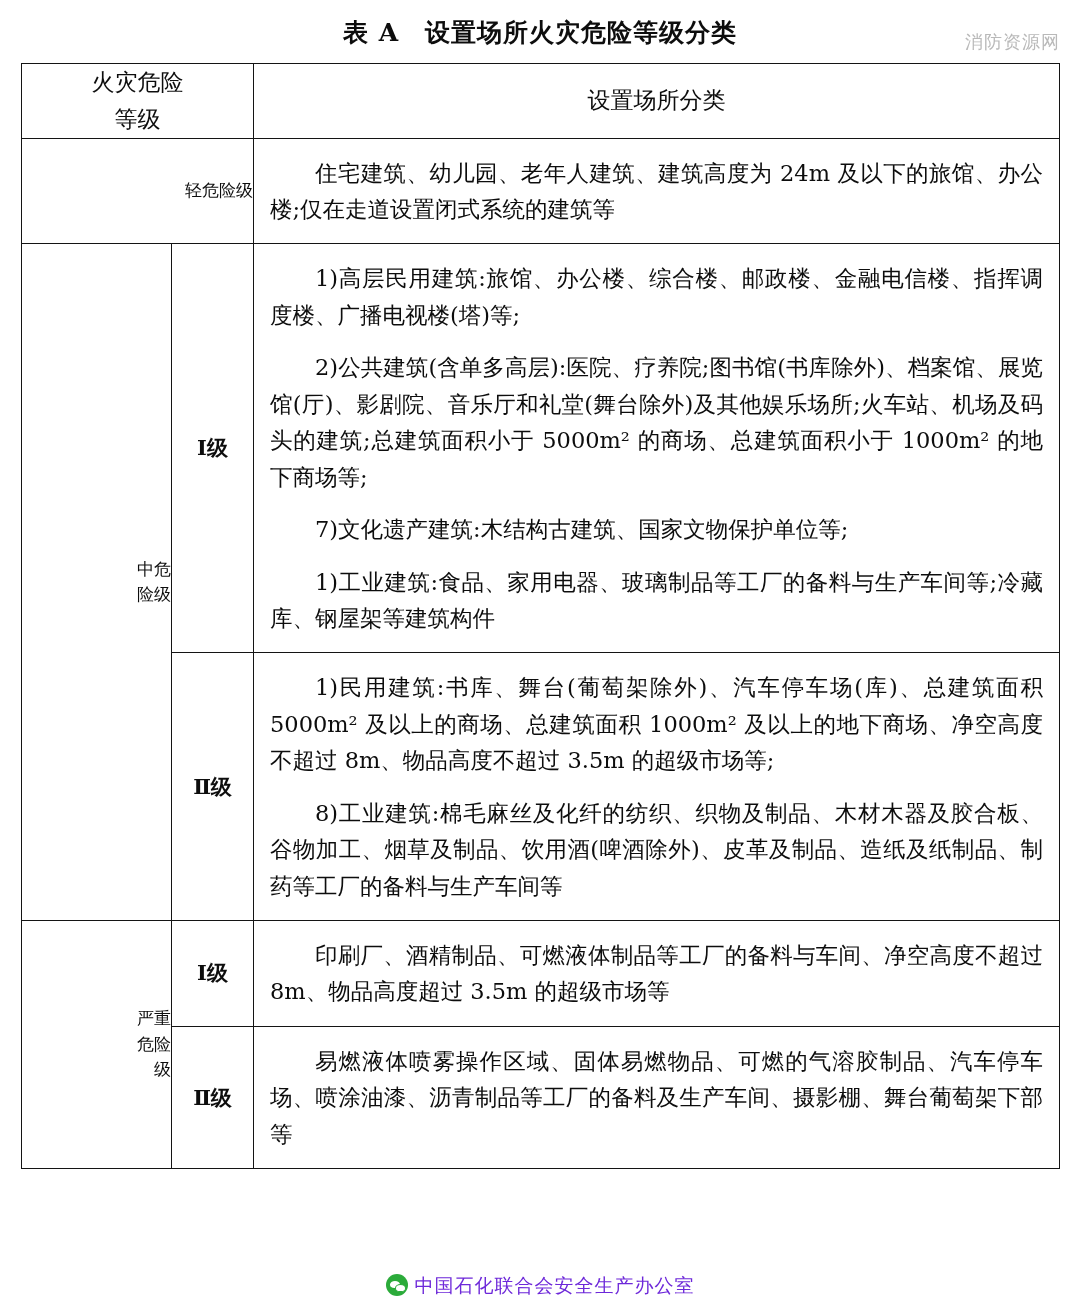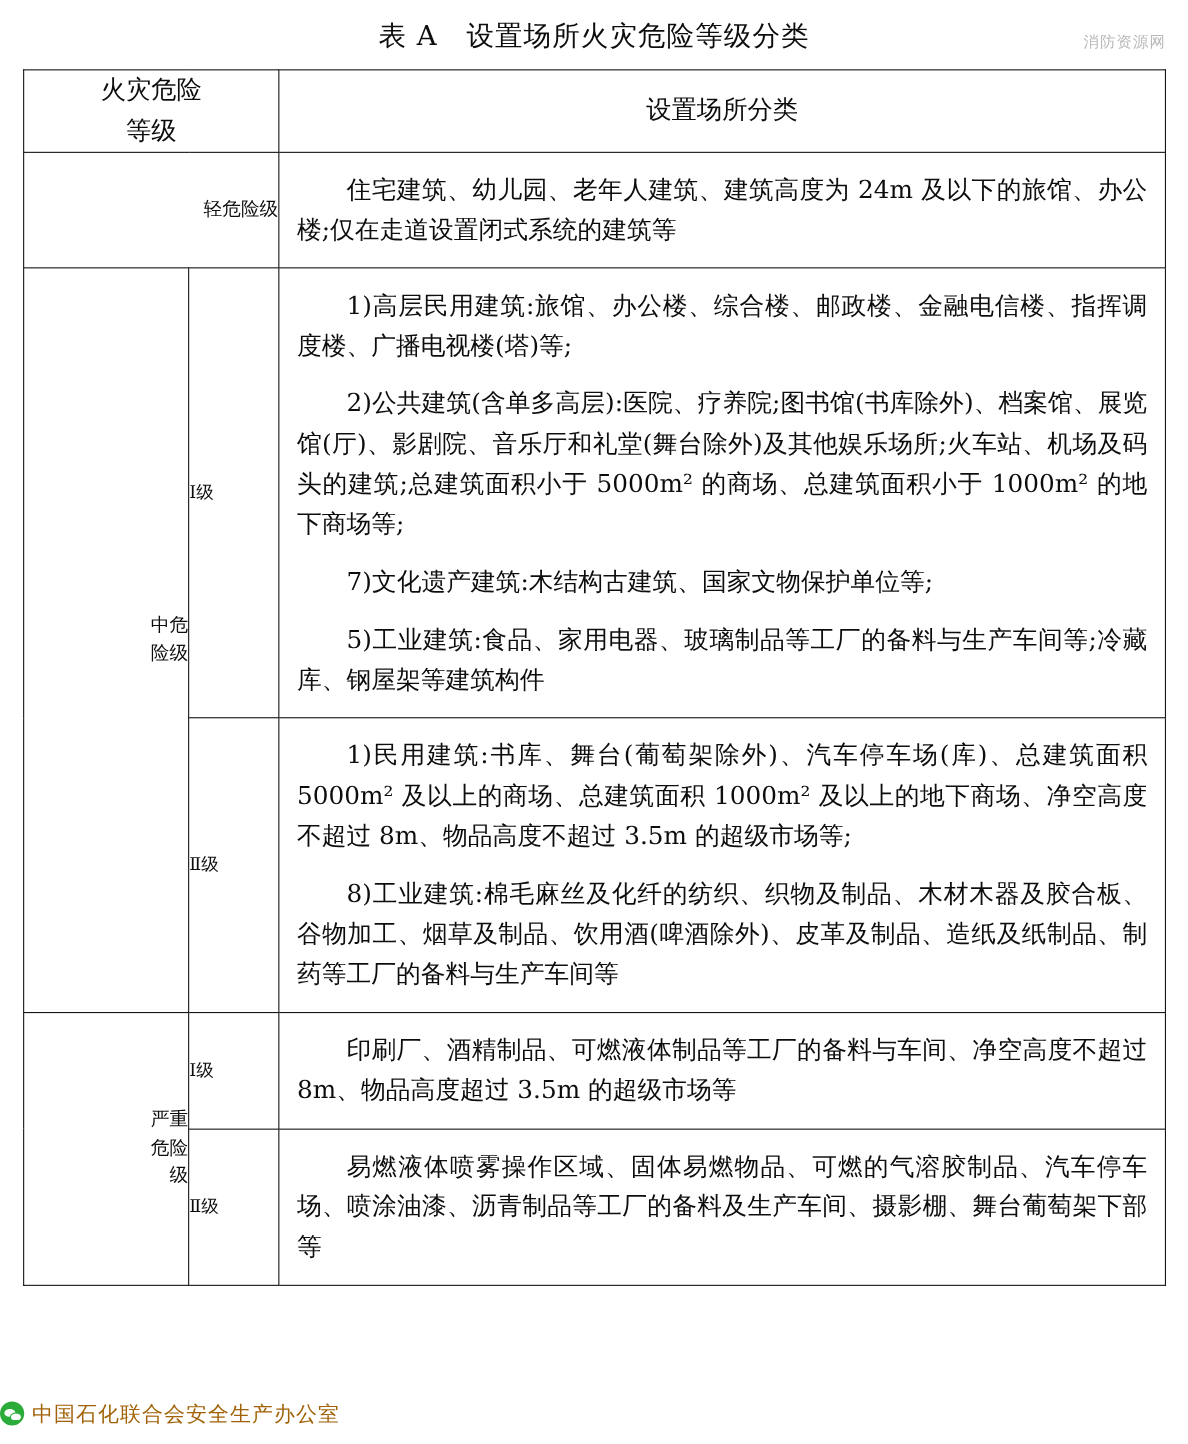--- a/index.html
+++ b/index.html
@@ -17,31 +17,31 @@
   }
   .page {
     position: relative;
     width: 1080px;
     height: 1313px;
     box-sizing: border-box;
   }
   .title {
     text-align: center;
     font-size: 25px;
-    font-weight: normal;
+    font-weight: bold;
     letter-spacing: 1px;
     padding-top: 16px;
     padding-bottom: 14px;
     font-family: "DejaVu Serif", "Liberation Serif", serif;
   }
   .watermark-top {
     position: absolute;
     top: 30px;
     right: 20px;
-    font-size: 14px;
+    font-size: 18px;
     color: #b9b9b9;
     letter-spacing: 1px;
     font-family: "DejaVu Sans", "Liberation Sans", sans-serif;
   }
   table.main {
     border-collapse: collapse;
     width: 1038px;
     margin-left: 21px;
     table-layout: fixed;
   }
@@ -56,42 +56,44 @@
     line-height: 1.6;
     padding: 14px 6px;
   }
   .cat-cell {
     text-align: right;
     font-size: 17px;
     line-height: 1.5;
     padding: 6px 4px;
   }
   .level-cell {
-    font-size: 16px;
+    text-align: center;
+    font-size: 21px;
     padding: 6px 2px;
+    font-weight: bold;
   }
   .body-cell {
     font-size: 22.5px;
     line-height: 1.62;
     padding: 12px 16px 12px 18px;
     text-align: justify;
     text-justify: inter-ideograph;
   }
   .body-cell p {
     margin: 16px;
     text-indent: 2em;
   }
   .footer-wm {
     position: absolute;
     bottom: 14px;
     left: 0;
     width: 100%;
-    text-align: left;
+    text-align: center;
     font-size: 19px;
-    color: #a16207;
+    color: #6d28d9;
     font-family: "DejaVu Sans", "Liberation Sans", sans-serif;
   }
   .wechat-badge {
     display: inline-block;
     width: 22px;
     height: 22px;
     border-radius: 50%;
     background: #2bab3a;
     position: relative;
     top: 4px;
@@ -156,21 +158,21 @@
       <tr>
         <td class="cat-cell" rowspan="2">
           <div>中危</div>
           <div>险级</div>
         </td>
         <td class="level-cell">Ⅰ级</td>
         <td class="body-cell">
           <p>1)高层民用建筑:旅馆、办公楼、综合楼、邮政楼、金融电信楼、指挥调度楼、广播电视楼(塔)等;</p>
           <p>2)公共建筑(含单多高层):医院、疗养院;图书馆(书库除外)、档案馆、展览馆(厅)、影剧院、音乐厅和礼堂(舞台除外)及其他娱乐场所;火车站、机场及码头的建筑;总建筑面积小于 5000m² 的商场、总建筑面积小于 1000m² 的地下商场等;</p>
           <p>7)文化遗产建筑:木结构古建筑、国家文物保护单位等;</p>
-          <p>5)工业建筑:食品、家用电器、玻璃制品等工厂的备料与生产车间等;冷藏库、钢屋架等建筑构件</p>
+          <p>1)工业建筑:食品、家用电器、玻璃制品等工厂的备料与生产车间等;冷藏库、钢屋架等建筑构件</p>
         </td>
       </tr>
 
       <tr>
         <td class="level-cell">Ⅱ级</td>
         <td class="body-cell">
           <p>1)民用建筑:书库、舞台(葡萄架除外)、汽车停车场(库)、总建筑面积 5000m² 及以上的商场、总建筑面积 1000m² 及以上的地下商场、净空高度不超过 8m、物品高度不超过 3.5m 的超级市场等;</p>
           <p>8)工业建筑:棉毛麻丝及化纤的纺织、织物及制品、木材木器及胶合板、谷物加工、烟草及制品、饮用酒(啤酒除外)、皮革及制品、造纸及纸制品、制药等工厂的备料与生产车间等</p>
         </td>
       </tr>

